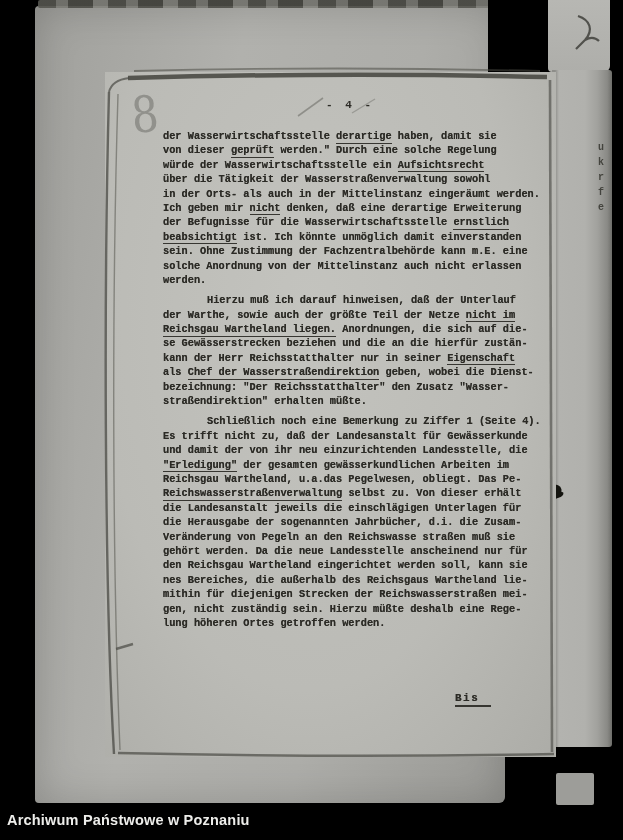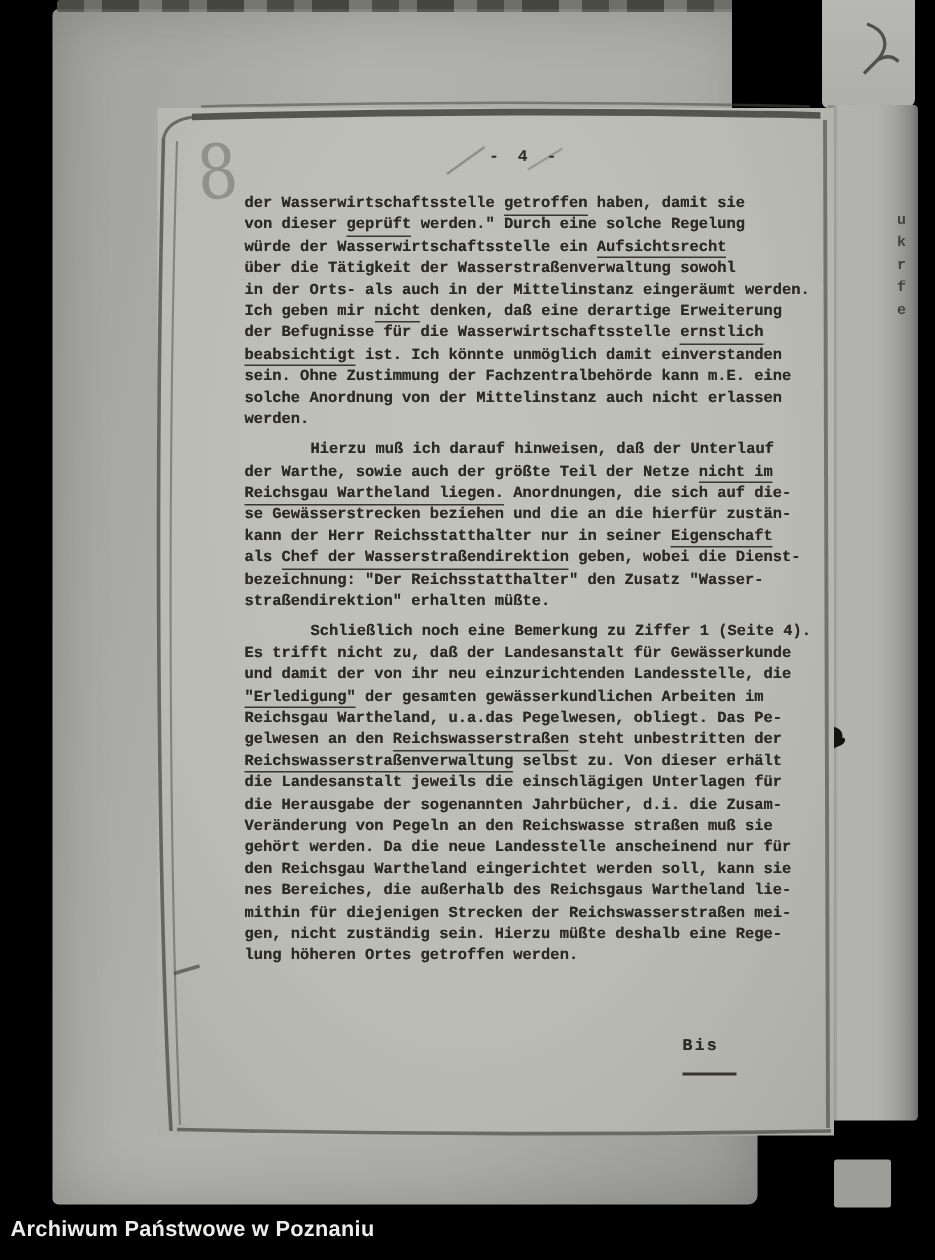--- a/index.html
+++ b/index.html
@@ -72,21 +72,21 @@
     text-shadow:0 0 .4px rgba(40,40,35,.75);
   }
   .para + .para{margin-top:6px;}
   .line{white-space:pre;height:14.4px;}
   .para.indent .line:first-child{text-indent:44px;}
   .u{border-bottom:1.6px solid rgba(43,42,37,.92);padding-bottom:0.5px;}
   .catchword{
     position:absolute;left:350px;top:620px;
     font-family:"Liberation Mono","DejaVu Sans Mono",monospace;
     font-size:11px;font-weight:700;letter-spacing:1.5px;color:#2b2a25;
-    border-bottom:2px solid rgba(43,42,37,.92);padding:0 12px 11px 0;
+    border-bottom:2px solid rgba(43,42,37,.92);padding:0 12px 1px 0;
     text-shadow:0 0 .4px rgba(40,40,35,.75);
   }
   .archive-label{
     position:absolute;left:7px;top:812px;
     font:700 14.5px "Liberation Sans",sans-serif;
     letter-spacing:.2px;color:#ededea;text-align:right;
   }
   .overlay{position:absolute;left:0;top:0;pointer-events:none;}
 </style>
 </head>
@@ -109,21 +109,21 @@
   <div class="ink-blot"></div>
 </div>
 
 <div class="square"></div>
 
 <div class="page">
   <div class="margin-eight">8</div>
   <div class="page-number">- 4 -</div>
   <div class="text-block">
       <div class="para">
-        <div class="line"><span>der Wasserwirtschaftsstelle </span><span class="u">getroffen</span><span> haben, damit sie</span></div>
+        <div class="line"><span>der Wasserwirtschaftsstelle </span><span class="u">derartige</span><span> haben, damit sie</span></div>
         <div class="line"><span>von dieser </span><span class="u">geprüft</span><span> werden." Durch eine solche Regelung</span></div>
         <div class="line"><span>würde der Wasserwirtschaftsstelle ein </span><span class="u">Aufsichtsrecht</span></div>
         <div class="line"><span>über die Tätigkeit der Wasserstraßenverwaltung sowohl</span></div>
         <div class="line"><span>in der Orts- als auch in der Mittelinstanz eingeräumt werden.</span></div>
         <div class="line"><span>Ich geben mir </span><span class="u">nicht</span><span> denken, daß eine derartige Erweiterung</span></div>
         <div class="line"><span>der Befugnisse für die Wasserwirtschaftsstelle </span><span class="u">ernstlich</span></div>
         <div class="line"><span class="u">beabsichtigt</span><span> ist. Ich könnte unmöglich damit einverstanden</span></div>
         <div class="line"><span>sein. Ohne Zustimmung der Fachzentralbehörde kann m.E. eine</span></div>
         <div class="line"><span>solche Anordnung von der Mittelinstanz auch nicht erlassen</span></div>
         <div class="line"><span>werden.</span></div>
@@ -137,21 +137,20 @@
         <div class="line"><span>als </span><span class="u">Chef der Wasserstraßendirektion</span><span> geben, wobei die Dienst-</span></div>
         <div class="line"><span>bezeichnung: "Der Reichsstatthalter" den Zusatz "Wasser-</span></div>
         <div class="line"><span>straßendirektion" erhalten müßte.</span></div>
       </div>
       <div class="para indent">
         <div class="line"><span>Schließlich noch eine Bemerkung zu Ziffer 1 (Seite 4).</span></div>
         <div class="line"><span>Es trifft nicht zu, daß der Landesanstalt für Gewässerkunde</span></div>
         <div class="line"><span>und damit der von ihr neu einzurichtenden Landesstelle, die</span></div>
         <div class="line"><span class="u">"Erledigung"</span><span> der gesamten gewässerkundlichen Arbeiten im</span></div>
         <div class="line"><span>Reichsgau Wartheland, u.a.das Pegelwesen, obliegt. Das Pe-</span></div>
-        <div class="line"><span>gelwesen an den </span><span class="u">Reichswasserstraßen</span><span> steht unbestritten der</span></div>
         <div class="line"><span class="u">Reichswasserstraßenverwaltung</span><span> selbst zu. Von dieser erhält</span></div>
         <div class="line"><span>die Landesanstalt jeweils die einschlägigen Unterlagen für</span></div>
         <div class="line"><span>die Herausgabe der sogenannten Jahrbücher, d.i. die Zusam-</span></div>
         <div class="line"><span>Veränderung von Pegeln an den Reichswasse straßen muß sie</span></div>
         <div class="line"><span>gehört werden. Da die neue Landesstelle anscheinend nur für</span></div>
         <div class="line"><span>den Reichsgau Wartheland eingerichtet werden soll, kann sie</span></div>
         <div class="line"><span>nes Bereiches, die außerhalb des Reichsgaus Wartheland lie-</span></div>
         <div class="line"><span>mithin für diejenigen Strecken der Reichswasserstraßen mei-</span></div>
         <div class="line"><span>gen, nicht zuständig sein. Hierzu müßte deshalb eine Rege-</span></div>
         <div class="line"><span>lung höheren Ortes getroffen werden.</span></div>

